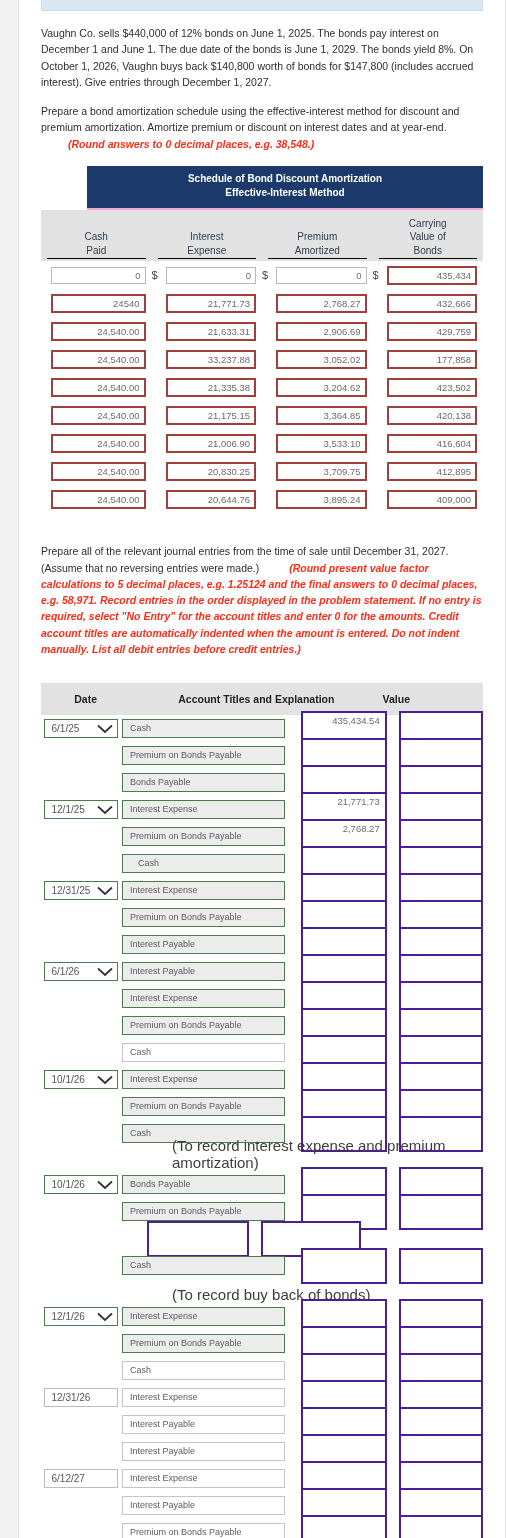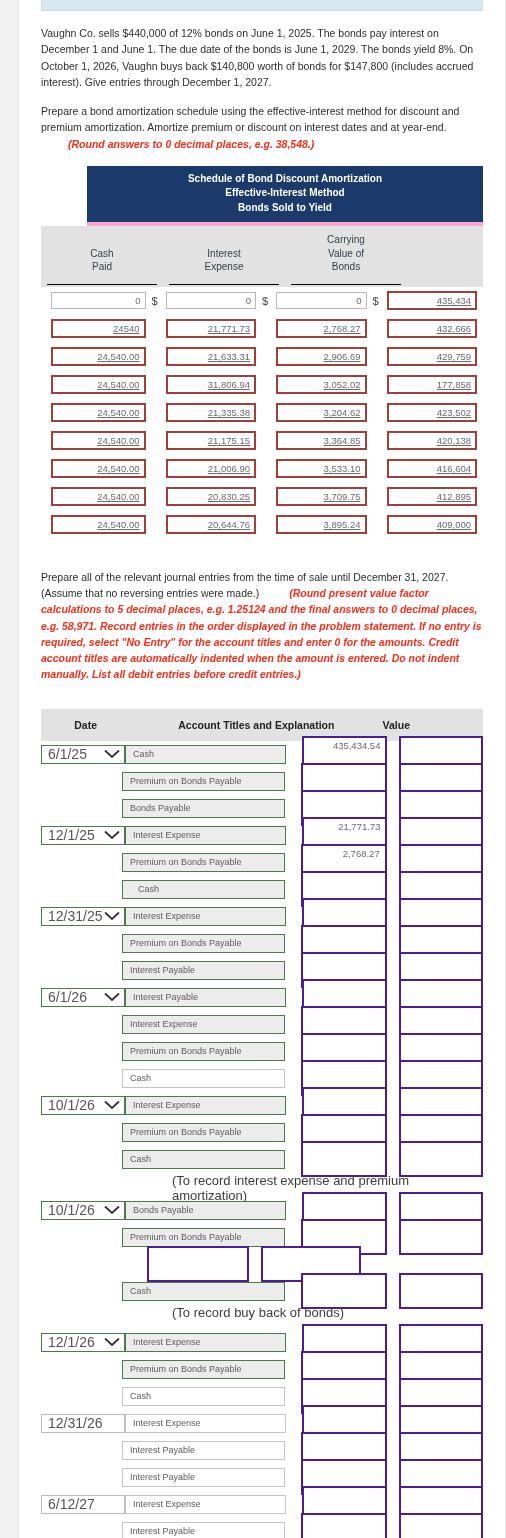--- a/index.html
+++ b/index.html
@@ -48,36 +48,36 @@
   
   .sched { margin-top: 14px; }
   .sched-head {
     background: #1b3a6b;
     color: #ffffff;
     text-align: center;
     padding: 6px 4px 7px 4px;
     font-size: 10px;
     font-weight: bold;
     line-height: 1.45;
-    border-bottom: 4px solid #f9a8d4;
+    border-bottom: 2px solid #f9a8d4;
     margin-left: 46px;
   }
   .colhead-row {
     display: flex;
     background: #e2e2e2;
   }
   .colhead {
     text-align: center;
     font-size: 10px;
     color: #33404f;
     line-height: 1.35;
     padding: 7px 0 2px 0;
     align-self: flex-end;
   }
-  .colhead .ul { border-bottom: 1.5px solid #000; display:block; padding-bottom:10px;}
+  .colhead .ul { border-bottom: 1.5px solid #000; display:block; padding-bottom:1px;}
   .c1 { width: 122px; }
   .c2 { width: 122px; }
   .c3 { width: 122px; }
   .c4 { width: 122px; }
   .colhead-inner { margin: 0 6px; }
 
   .sched-row { display: flex; align-items: center; height: 28px; }
   .cell { width: 122px; display: flex; align-items: center; }
   .dollar { width: 10px; font-size: 11px; color:#444; text-align:left; }
   .amt {
@@ -87,47 +87,47 @@
     border: 1px solid #b9b9b9;
     background: #fff;
     text-align: right;
     font-size: 9.5px;
     color: #6b6b6b;
     padding: 0 4px;
     line-height: 15px;
     white-space: nowrap;
     overflow: hidden;
   }
-  .amt.err { border: 2px solid #9f403a; height: 19px; line-height: 15px; text-decoration: underline; }
+  .amt.err { border: 2px solid #9f403a; height: 19px; line-height: 15px; }
   .cell.nodollar .amt { margin-left: 10px; }
 
   
   .je { margin-top: 26px; }
   .je-head {
     display: flex;
     background: #e2e2e2;
     height: 32px;
     align-items: center;
     font-weight: bold;
     font-size: 10.5px;
     color: #222;
   }
   .h-date { width: 96px; text-align: center; }
   .h-acct { width: 200px; text-align: left; padding-left: 4px; margin-left: 44px; }
   .h-debit { width: 130px; text-align: left; padding-left: 22px; }
 
   .je-row { display: flex; align-items: center; height: 27px; }
   .je-date { width: 96px; display: flex; justify-content: center; }
   .sel {
-    width: 84px; height: 19px;
+    width: 74px; height: 19px;
     border: 1px solid #4d7a4d;
     background: #fff;
     display: flex; align-items: center;
     padding: 0 4px 0 6px;
-    font-size: 14px; color: #555;
+    font-size: 10px; color: #555;
     justify-content: space-between;
   }
   .sel.gray { border-color: #bcbcbc; gap: 48px; }
   .sel .chev { display:block; }
   .sel svg { display:block; }
   .je-acct { width: 200px; }
   .acctbox {
     height: 19px;
     border: 1px solid #4d7a4d;
     background: #ececec;
@@ -148,22 +148,22 @@
     background: #fff;
     text-align: right;
     font-size: 9.5px;
     color: #6b6b6b;
     line-height: 15px;
     padding: 0 5px;
     white-space: nowrap; overflow: hidden;
   }
   .memo {
     height: 24px;
-    display: flex; align-items: flex-start;
-    font-size: 13px; color: #3d3d3d;
+    display: flex; align-items: flex-end;
+    font-size: 15px; color: #3d3d3d;
     padding-left: 96px;
   }
   .memo span { padding-left: 35px; }
 </style>
 </head>
 <body>
 
 <div class="page">
 
   <div class="top-banner"></div>
@@ -173,34 +173,39 @@
     <p class="para">Vaughn Co. sells $440,000 of 12% bonds on June 1, 2025. The bonds pay interest on December 1 and June 1. The due date of the bonds is June 1, 2029. The bonds yield 8%. On October 1, 2026, Vaughn buys back $140,800 worth of bonds for $147,800 (includes accrued interest). Give entries through December 1, 2027.</p>
 
     <p class="para second">
       <span>Prepare a bond amortization schedule using the effective-interest method for discount and premium amortization. Amortize premium or discount on interest dates and at year-end. </span><span class="hint">(Round answers to 0 decimal places, e.g. 38,548.)</span>
     </p>
 
     <div class="sched">
       <div class="sched-head">
         <div>Schedule of Bond Discount Amortization</div>
         <div>Effective-Interest Method</div>
-        <div>Bonds Sold to Yield</div>
       </div>
 
       <div class="colhead-row">
         <div class="colhead c1">
           <div class="colhead-inner ul">
             <div>Cash</div>
             <div>Paid</div>
           </div>
         </div>
         <div class="colhead c2">
           <div class="colhead-inner ul">
             <div>Interest</div>
             <div>Expense</div>
+          </div>
+        </div>
+        <div class="colhead c3">
+          <div class="colhead-inner ul">
+            <div>Premium</div>
+            <div>Amortized</div>
           </div>
         </div>
         <div class="colhead c4">
           <div class="colhead-inner ul">
             <div>Carrying</div>
             <div>Value of</div>
             <div>Bonds</div>
           </div>
         </div>
       </div>
@@ -256,21 +261,21 @@
               <span class="dollar"></span>
               <div class="amt err">429,759</div>
             </div>
           </div>
           <div class="sched-row">
             <div class="cell nodollar">
               <div class="amt err">24,540.00</div>
             </div>
             <div class="cell">
               <span class="dollar"></span>
-              <div class="amt err">31,806.94</div>
+              <div class="amt err">33,237.88</div>
             </div>
             <div class="cell">
               <span class="dollar"></span>
               <div class="amt err">3,052.02</div>
             </div>
             <div class="cell">
               <span class="dollar"></span>
               <div class="amt err">177,858</div>
             </div>
           </div>

